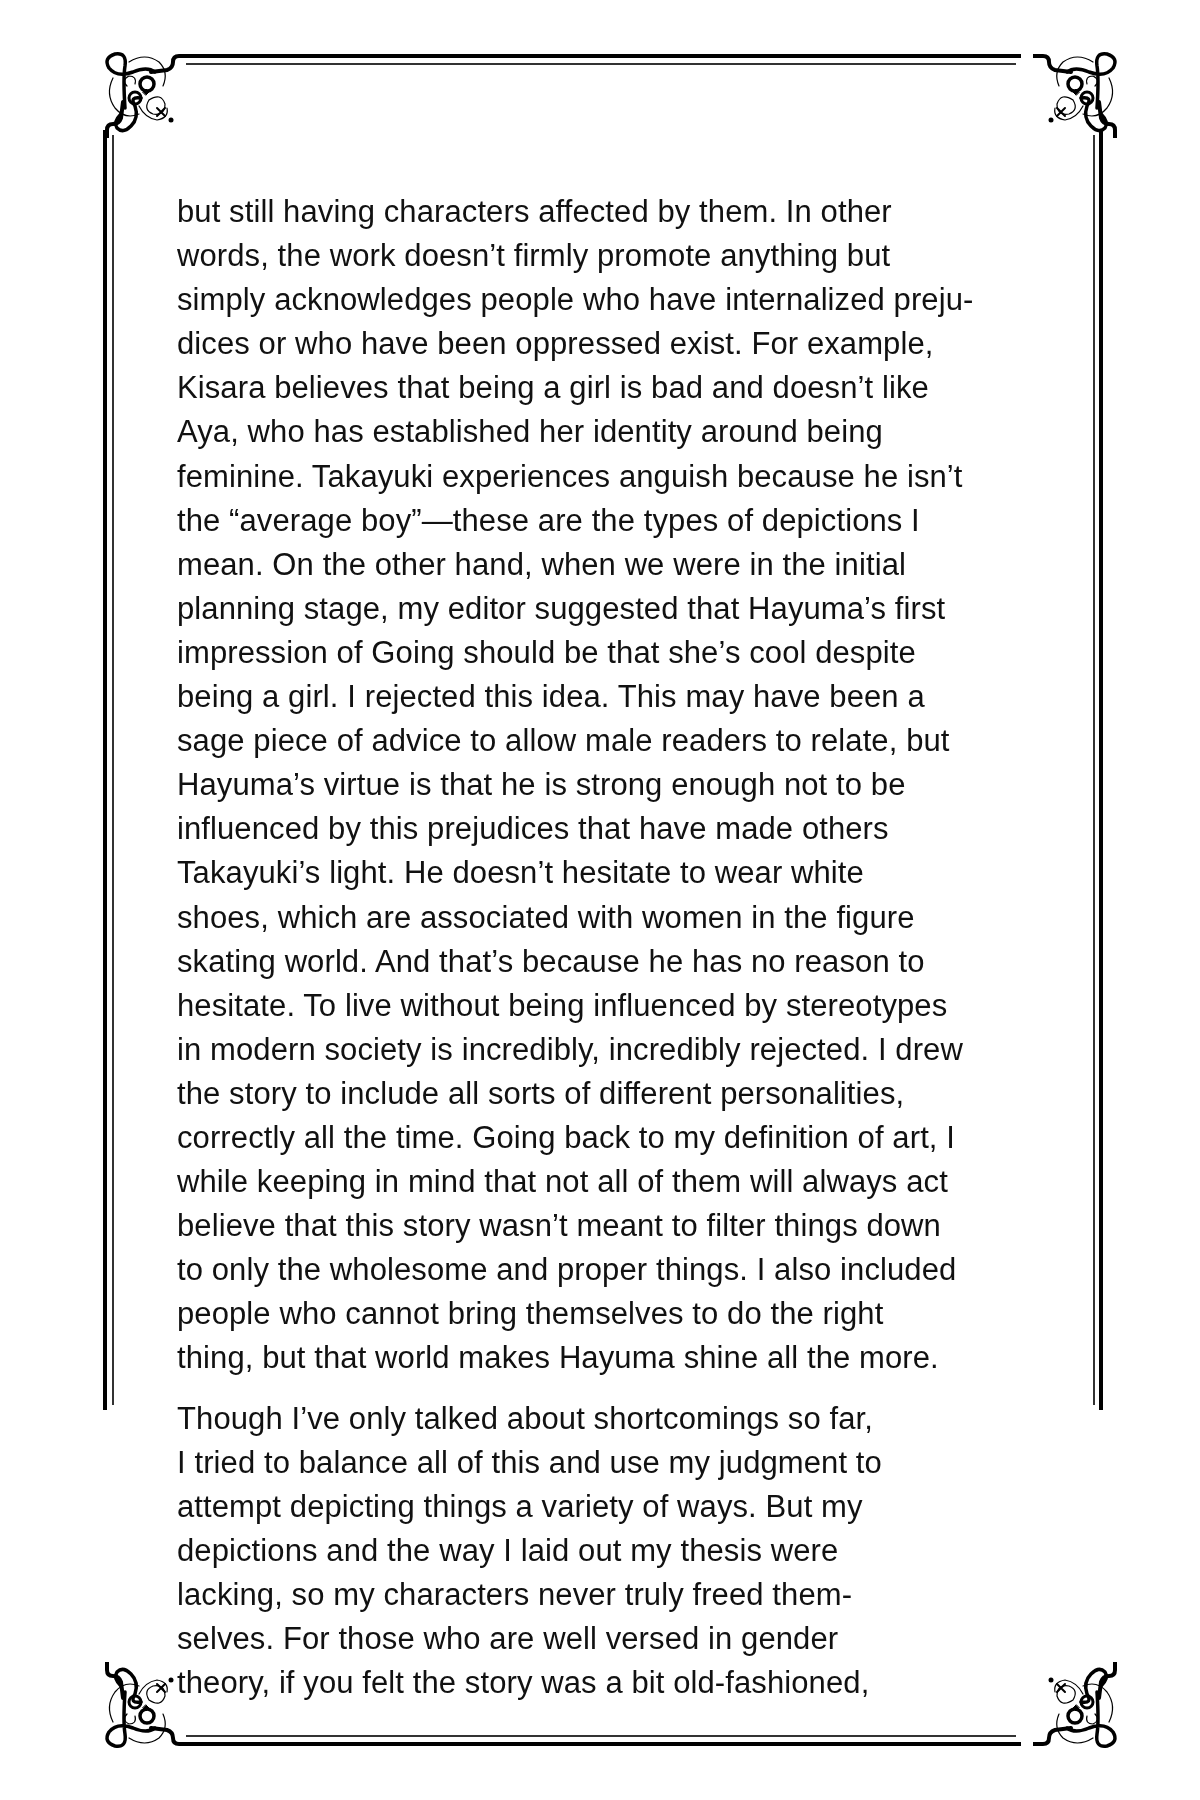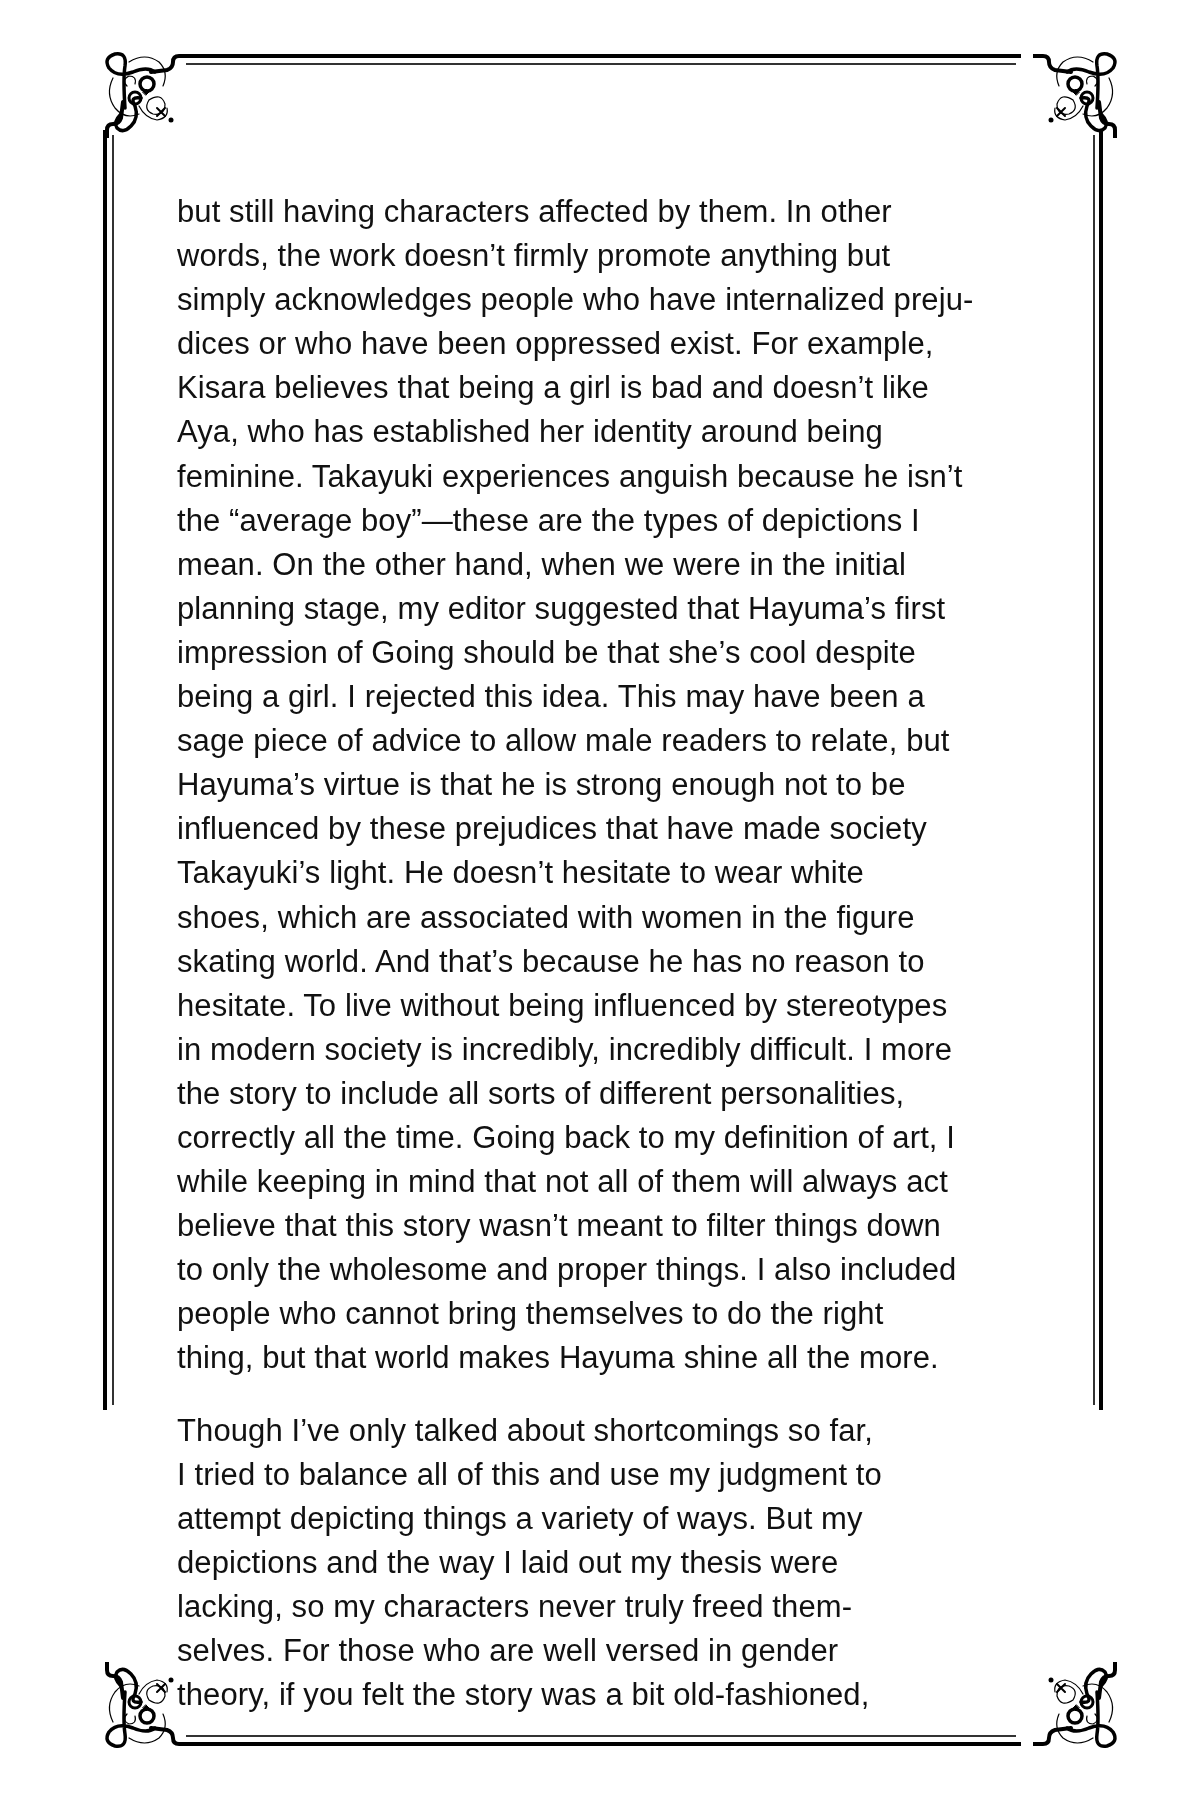--- a/index.html
+++ b/index.html
@@ -47,21 +47,21 @@
       left: 166px;
       top: 190px;
       width: 870px;
       font-family: "Liberation Sans", sans-serif;
       font-size: 31px;
       line-height: 44.1px;
       color: #111111;
       letter-spacing: 0.1px;
     }
     .para { margin: 0; }
-    .para + .para { margin-top: 28px; }
+    .para + .para { margin-top: 16px; }
     .line { display: block; white-space: nowrap; }
   </style>
 </head>
 <body>
 
 <div class="page">
 
   <div class="frame-line thick-top"></div>
   <div class="frame-line thin-top"></div>
   <div class="frame-line thick-bottom"></div>
@@ -167,26 +167,26 @@
       <span class="line">Kisara believes that being a girl is bad and doesn’t like</span>
       <span class="line">Aya, who has established her identity around being</span>
       <span class="line">feminine. Takayuki experiences anguish because he isn’t</span>
       <span class="line">the “average boy”—these are the types of depictions I</span>
       <span class="line">mean. On the other hand, when we were in the initial</span>
       <span class="line">planning stage, my editor suggested that Hayuma’s first</span>
       <span class="line">impression of Going should be that she’s cool despite</span>
       <span class="line">being a girl. I rejected this idea. This may have been a</span>
       <span class="line">sage piece of advice to allow male readers to relate, but</span>
       <span class="line">Hayuma’s virtue is that he is strong enough not to be</span>
-      <span class="line">influenced by these prejudices that have made society</span>
+      <span class="line">influenced by this prejudices that have made others</span>
       <span class="line">Takayuki’s light. He doesn’t hesitate to wear white</span>
       <span class="line">shoes, which are associated with women in the figure</span>
       <span class="line">skating world. And that’s because he has no reason to</span>
       <span class="line">hesitate. To live without being influenced by stereotypes</span>
-      <span class="line">in modern society is incredibly, incredibly difficult. I more</span>
+      <span class="line">in modern society is incredibly, incredibly rejected. I drew</span>
       <span class="line">the story to include all sorts of different personalities,</span>
       <span class="line">correctly all the time. Going back to my definition of art, I</span>
       <span class="line">while keeping in mind that not all of them will always act</span>
       <span class="line">believe that this story wasn’t meant to filter things down</span>
       <span class="line">to only the wholesome and proper things. I also included</span>
       <span class="line">people who cannot bring themselves to do the right</span>
       <span class="line">thing, but that world makes Hayuma shine all the more.</span>
     </p>
     <p class="para">
       <span class="line">Though I’ve only talked about shortcomings so far,</span>

